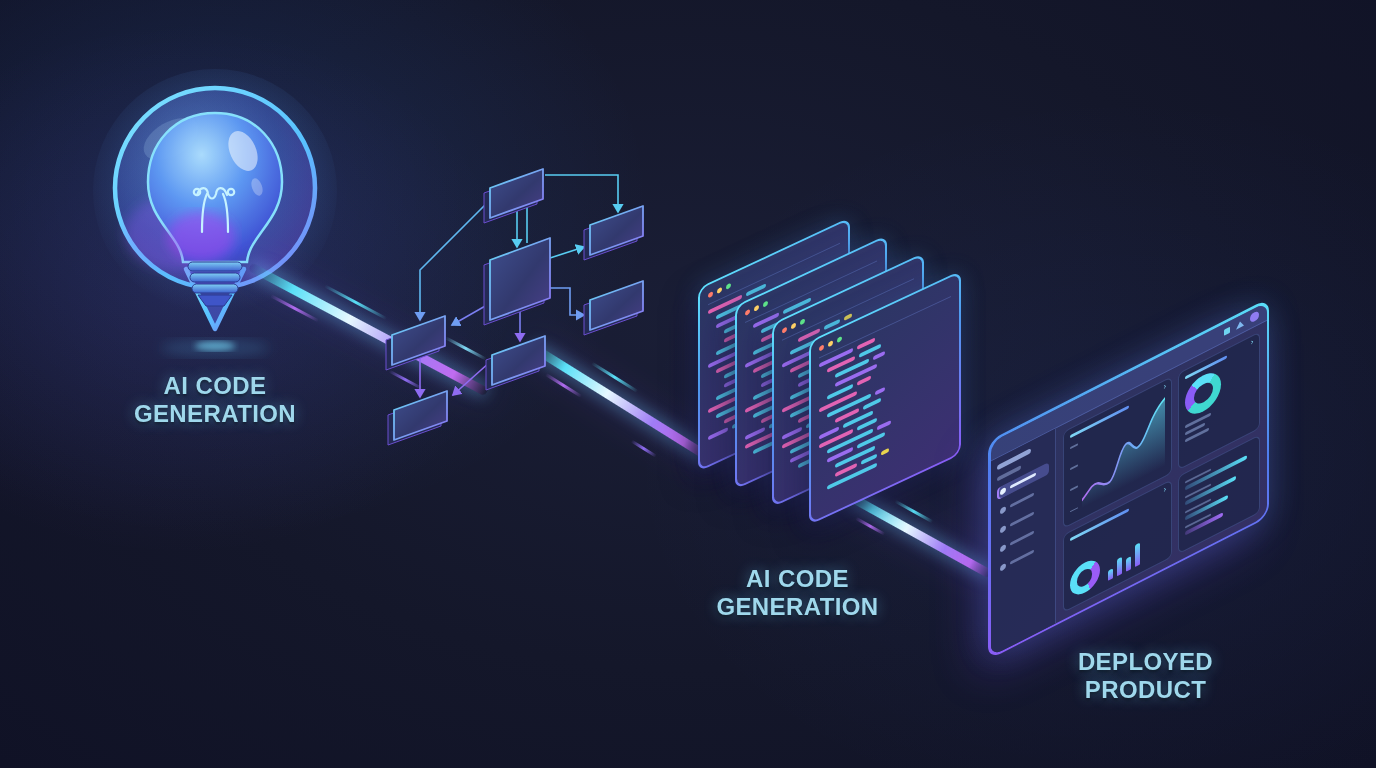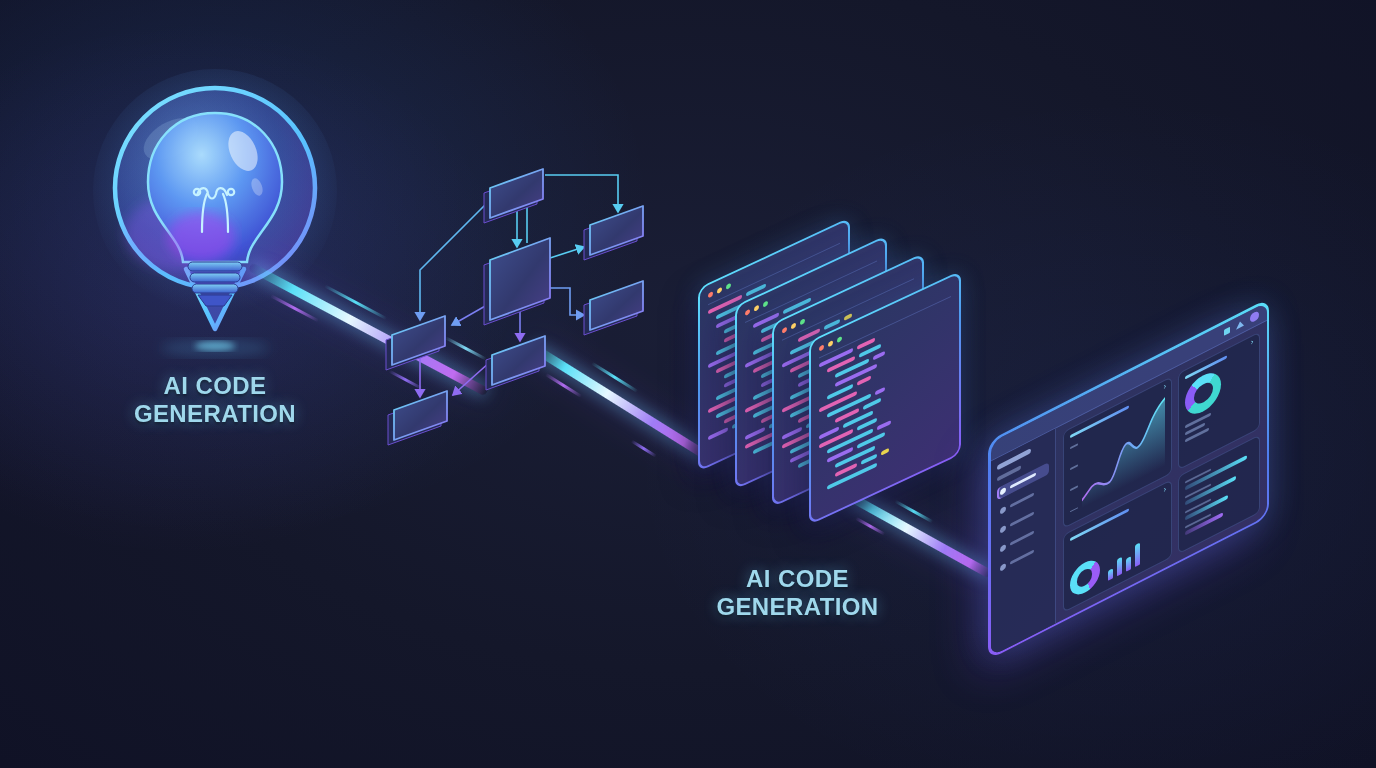--- a/index.html
+++ b/index.html
@@ -628,14 +628,18 @@
                 <div class="list-row">
                   <div class="list-label"></div>
                   <div class="list-bar purple" style="width: 56%;"></div>
                 </div>
               </div>
           </div>
         </div>
       </div>
     </div>
   </div>
+  <div class="stage-label" style="left:1008px;top:648px;width:275px;">
+    <div>DEPLOYED</div>
+    <div>PRODUCT</div>
+  </div>
 
 </div>
 
 </body></html>

